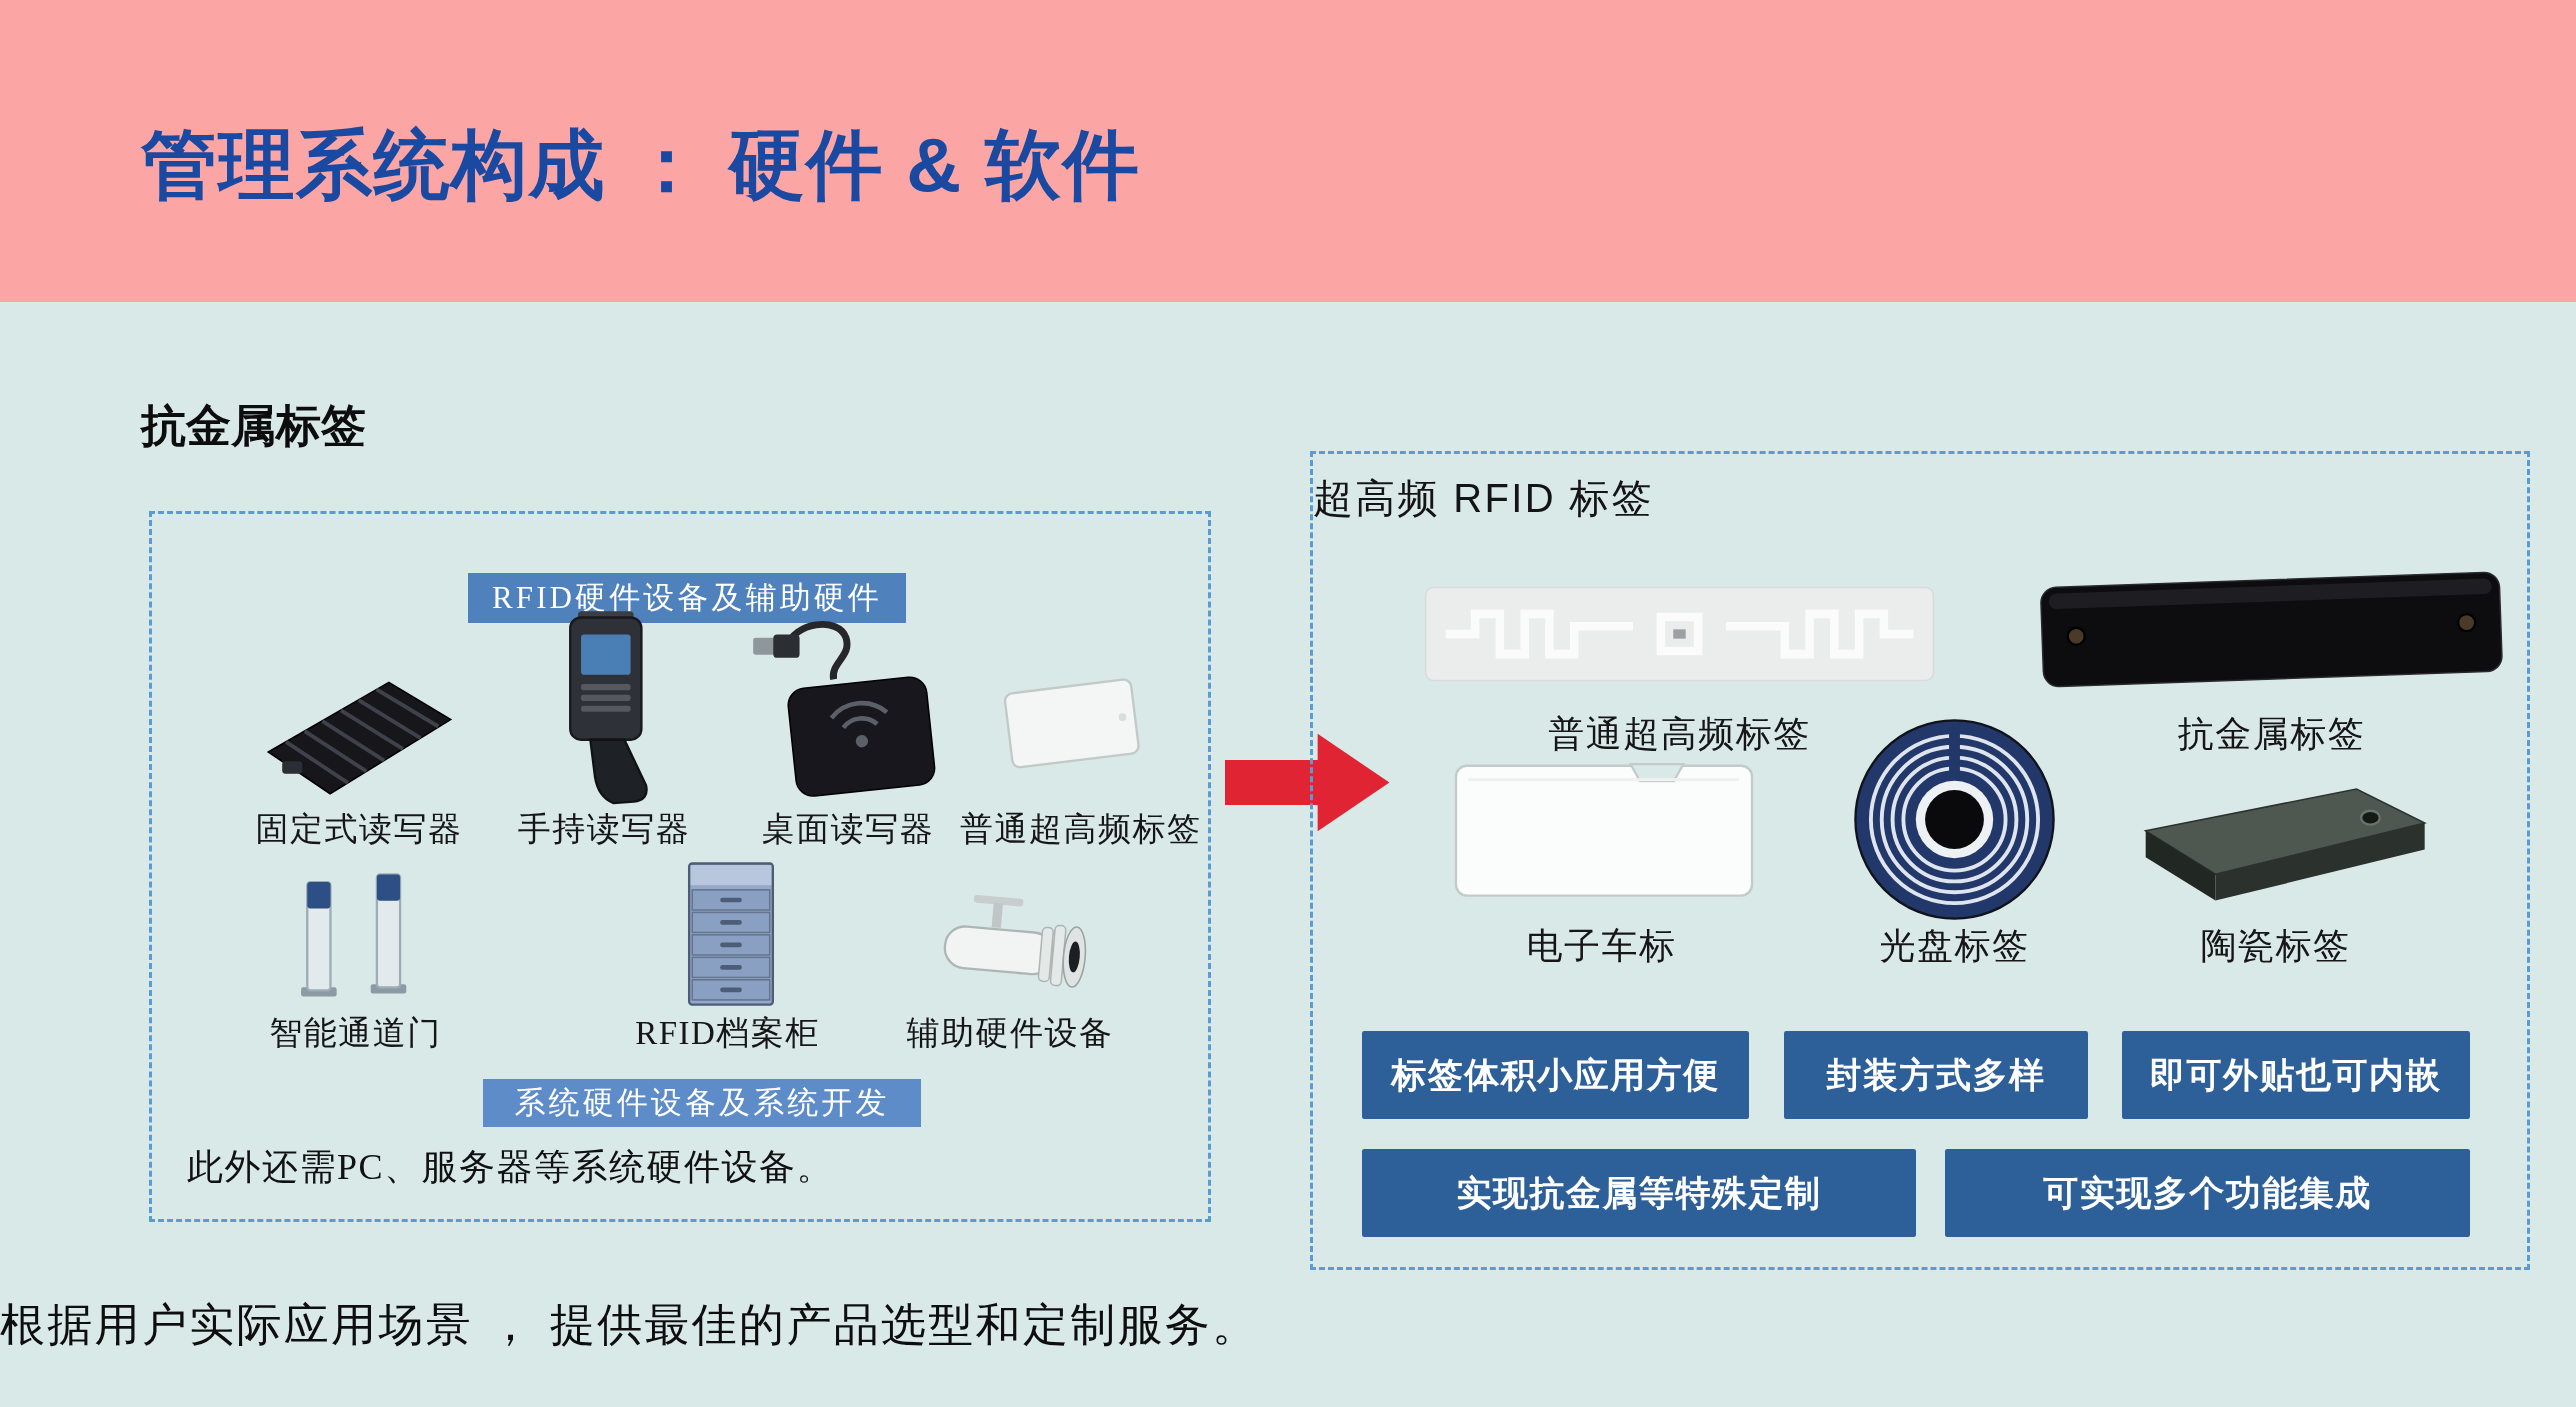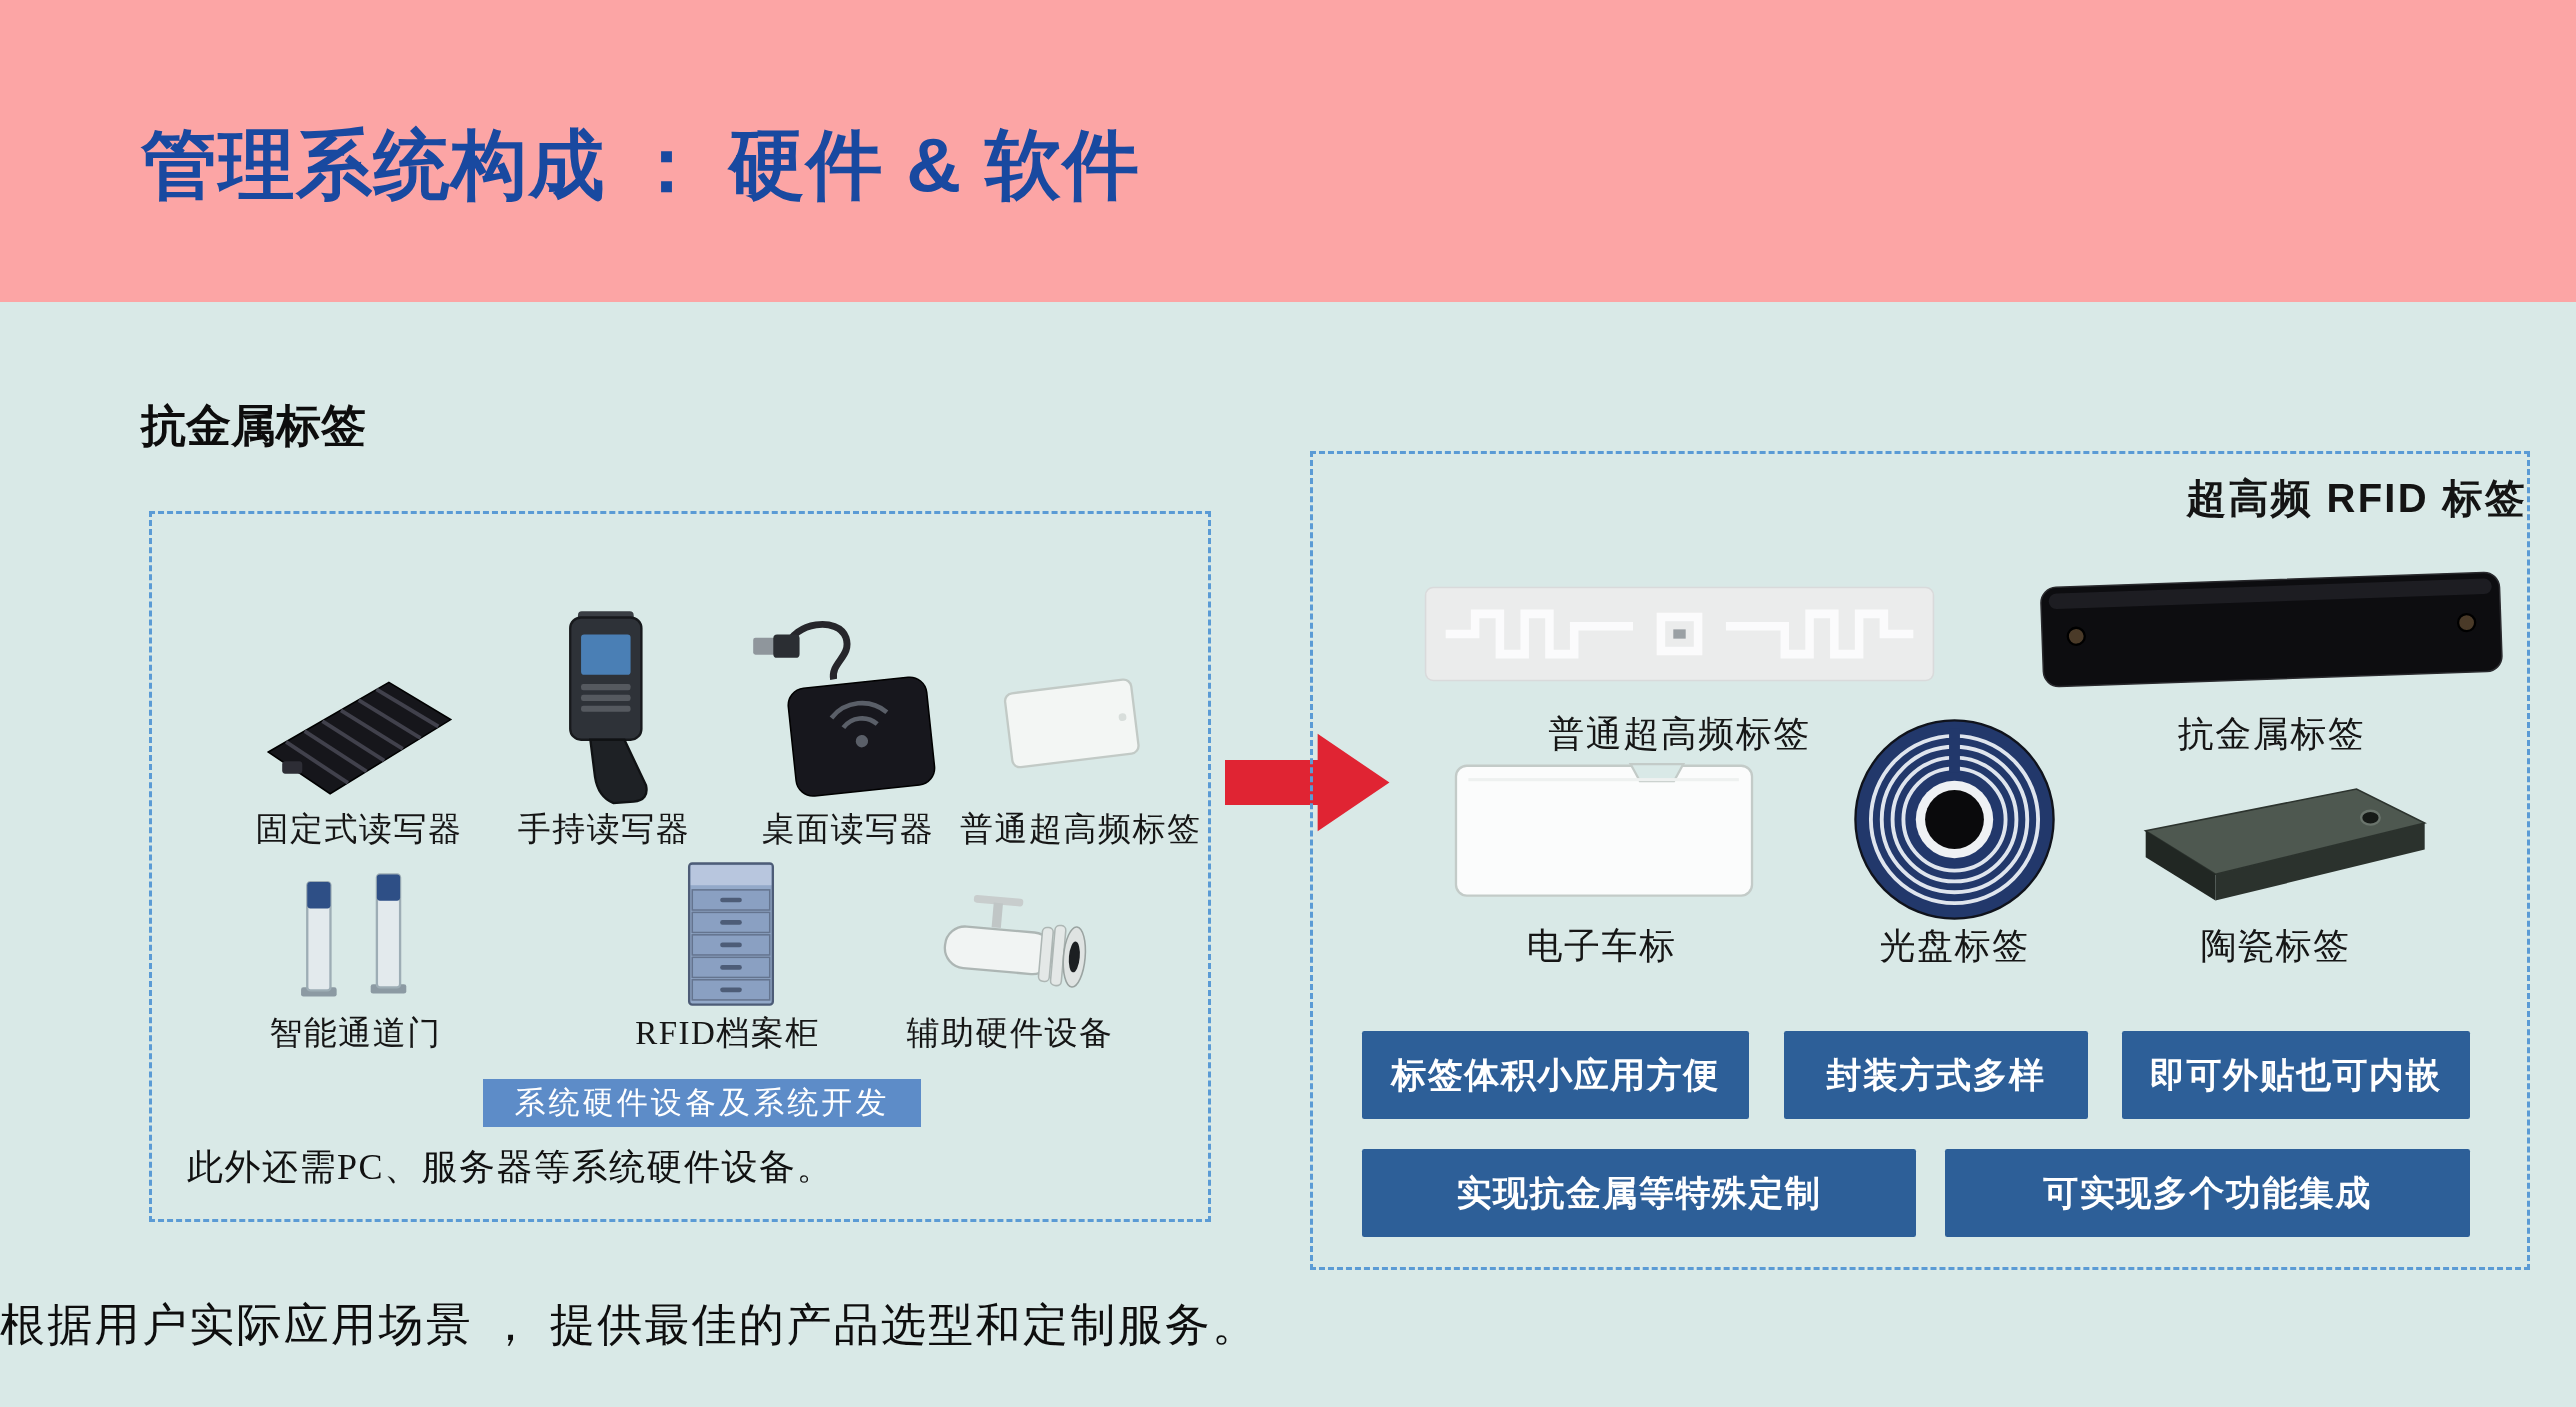--- a/index.html
+++ b/index.html
@@ -23,21 +23,21 @@
           font-family:"Liberation Serif", serif; font-size:31px; letter-spacing:3.1px;
           display:flex; align-items:center; justify-content:center; }
   .pill2 { background:var(--label-blue-2,#5d8cc8); }
 
   .cap { font-family:"Liberation Serif", serif; font-size:33px; color:#161616;
          text-align:center; letter-spacing:1.5px; white-space:nowrap; }
   .cap-lg { font-size:36px; }
 
   .note { font-family:"Liberation Serif", serif; font-size:36px; color:#111111; letter-spacing:1.5px; white-space:nowrap; }
 
-  .tags-heading { left:0; top:17px; width:100%; text-align:right; font-size:40px; font-weight:700; color:#141414; letter-spacing:2.3px; }
+  .tags-heading { left:0; top:17px; width:100%; text-align:left; font-size:40px; font-weight:400; color:#141414; letter-spacing:2.3px; }
 
   .feature { background:var(--feature-blue,#2d5f98); color:#ffffff; font-weight:700; font-size:35px;
              display:flex; align-items:center; justify-content:center; letter-spacing:1.5px;
              border-radius:2.3px; white-space:nowrap; }
 
   .footer { left:0; top:1295px; width:100%; text-align:left; font-size:45px; font-weight:400; color:#0e0e0e; letter-spacing:2.3px; }
 
   .rot-m2 { transform:rotate(-2deg); }
   svg { display:block; width:100%; height:100%; }
 </style>
@@ -47,20 +47,21 @@
 <div class="slide">
 
   <div class="body-bg"></div>
 
   <div class="abs title">管理系统构成 ： 硬件 &amp; 软件</div>
 
   <div class="abs hw-heading">抗金属标签</div>
 
   <div class="panel hardware-panel">
 
+    <div class="abs pill" style="left:316px; top:59px; width:438px; height:50px;">RFID硬件设备及辅助硬件</div>
 
     <div class="abs" style="left:107px; top:139px; width:201px; height:147px;">
       <svg viewBox="0 0 260 190">
         <polygon points="12,128 168,38 248,86 92,182" fill="#16161b" stroke="#000" stroke-width="2"></polygon>
         <g stroke="#41414c" stroke-width="5">
           <line x1="35" y1="115" x2="115" y2="168"></line>
           <line x1="59" y1="101" x2="139" y2="153"></line>
           <line x1="82" y1="88" x2="162" y2="139"></line>
           <line x1="106" y1="74" x2="186" y2="124"></line>
           <line x1="129" y1="61" x2="209" y2="110"></line>

